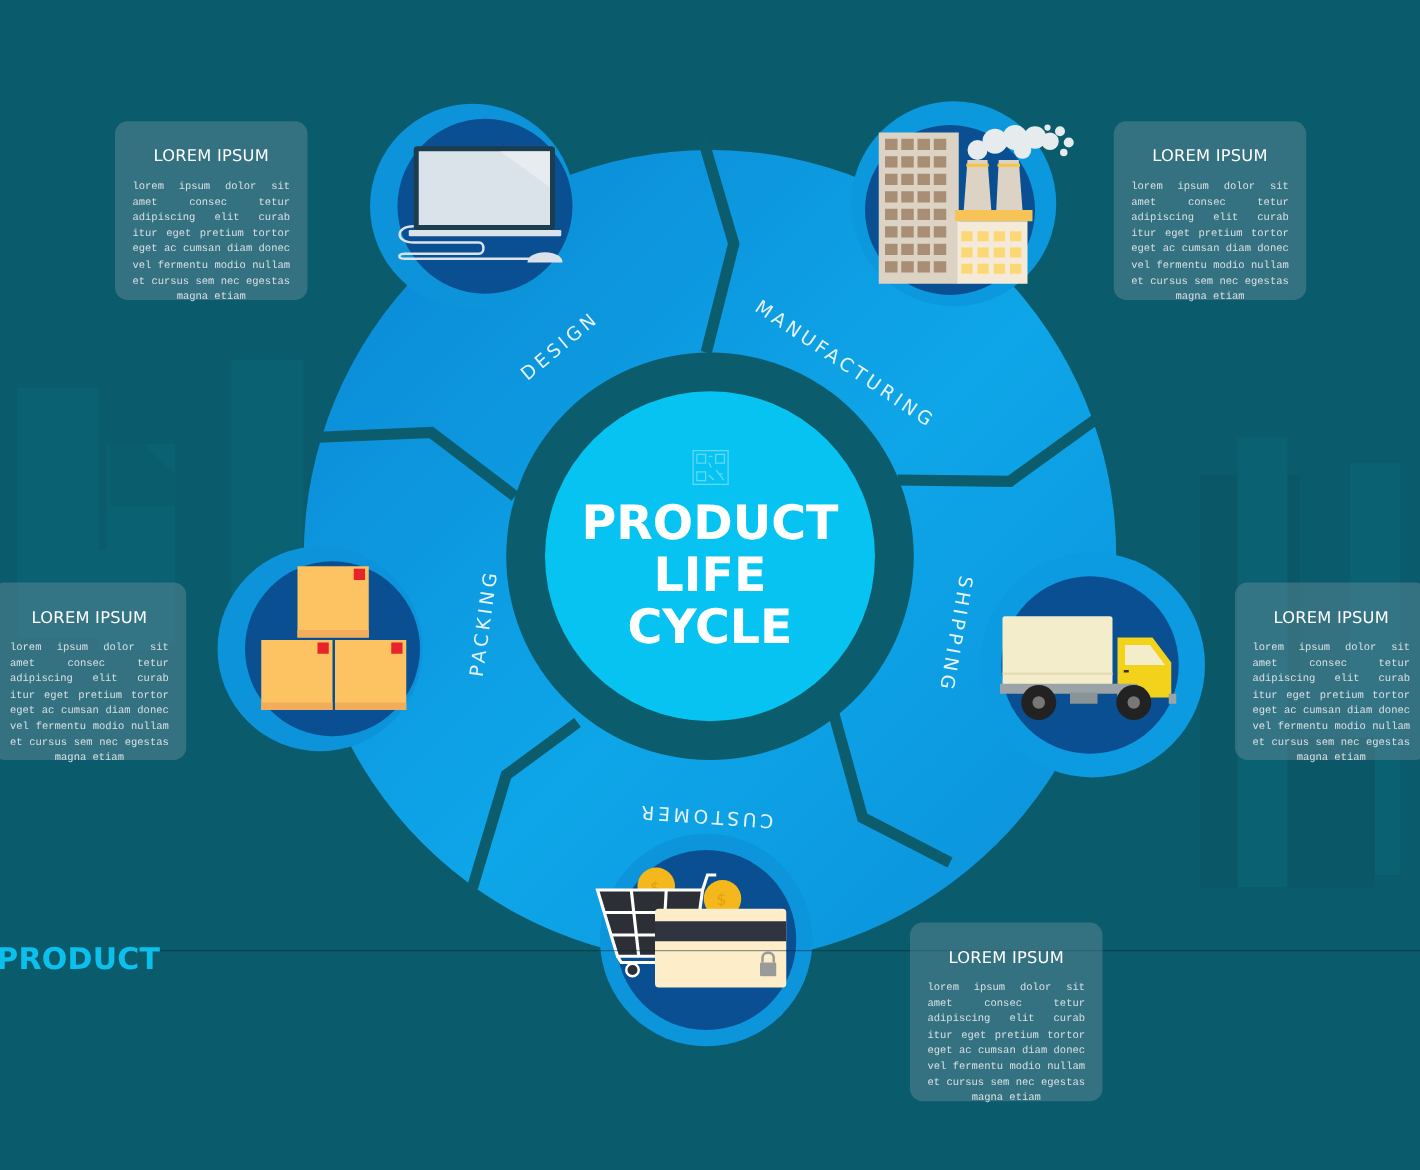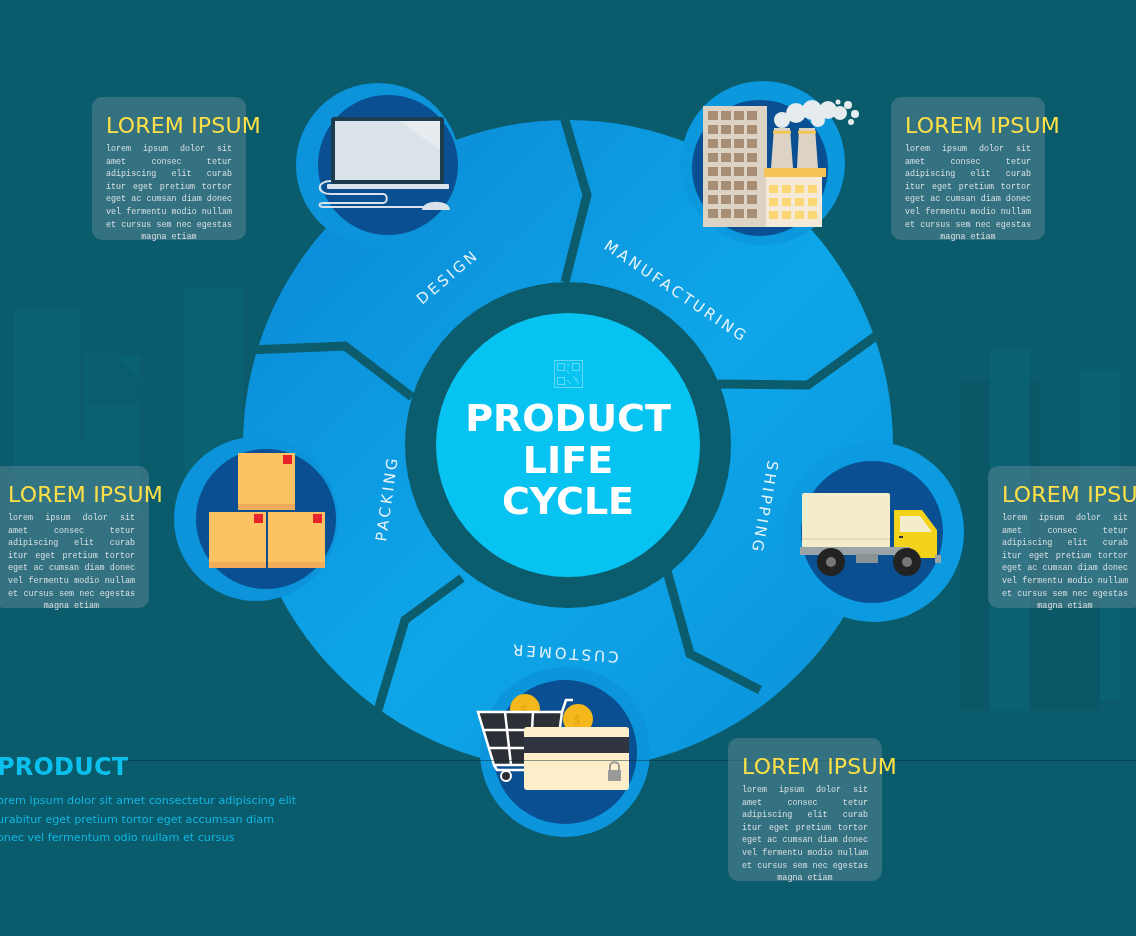--- a/index.html
+++ b/index.html
@@ -12,21 +12,21 @@
   .info-box {
     position: absolute;
     background: rgba(120, 150, 165, 0.38);
     border-radius: 10px;
     box-sizing: border-box;
     padding: 18px 14px 10px 14px;
     color: #e6ecee;
     text-align: center;
   }
   .info-box .box-title {
-    font-size: 22px; letter-spacing: 0.2px; color: #fde047; font-weight: normal;
+    font-size: 13px; letter-spacing: 0.2px; color: #ffffff; font-weight: normal;
     white-space: nowrap; line-height: 22px;
   }
   .info-box .box-body {
     margin-top: 6px; font-size: 8.4px; line-height: 12.6px; color: #d7e0e3;
     text-align: justify; text-align-last: center; font-family: Liberation Mono, monospace;
   }
   #footer {
     position: absolute; left: 0; top: 752px; width: 320px;
   }
   #footer .footer-title {
@@ -276,19 +276,14 @@
   </div>
 
   <div class="info-box" style="left:728px; top:738px; width:154px; height:143px;">
     <div class="box-title">LOREM IPSUM</div>
     <div class="box-body">lorem ipsum dolor sit amet consec tetur adipiscing elit curab itur eget pretium tortor eget ac cumsan diam donec vel fermentu modio nullam et cursus sem nec egestas magna etiam</div>
   </div>
 
   
   <div id="footer">
     <div class="footer-title">PRODUCT</div>
-    <div style="margin-top:10px;">
-      <div class="footer-line">orem ipsum dolor sit amet consectetur adipiscing elit</div>
-      <div class="footer-line">urabitur eget pretium tortor eget accumsan diam</div>
-      <div class="footer-line">onec vel fermentum odio nullam et cursus</div>
-    </div>
   </div>
 </div>
 
 </body></html>

